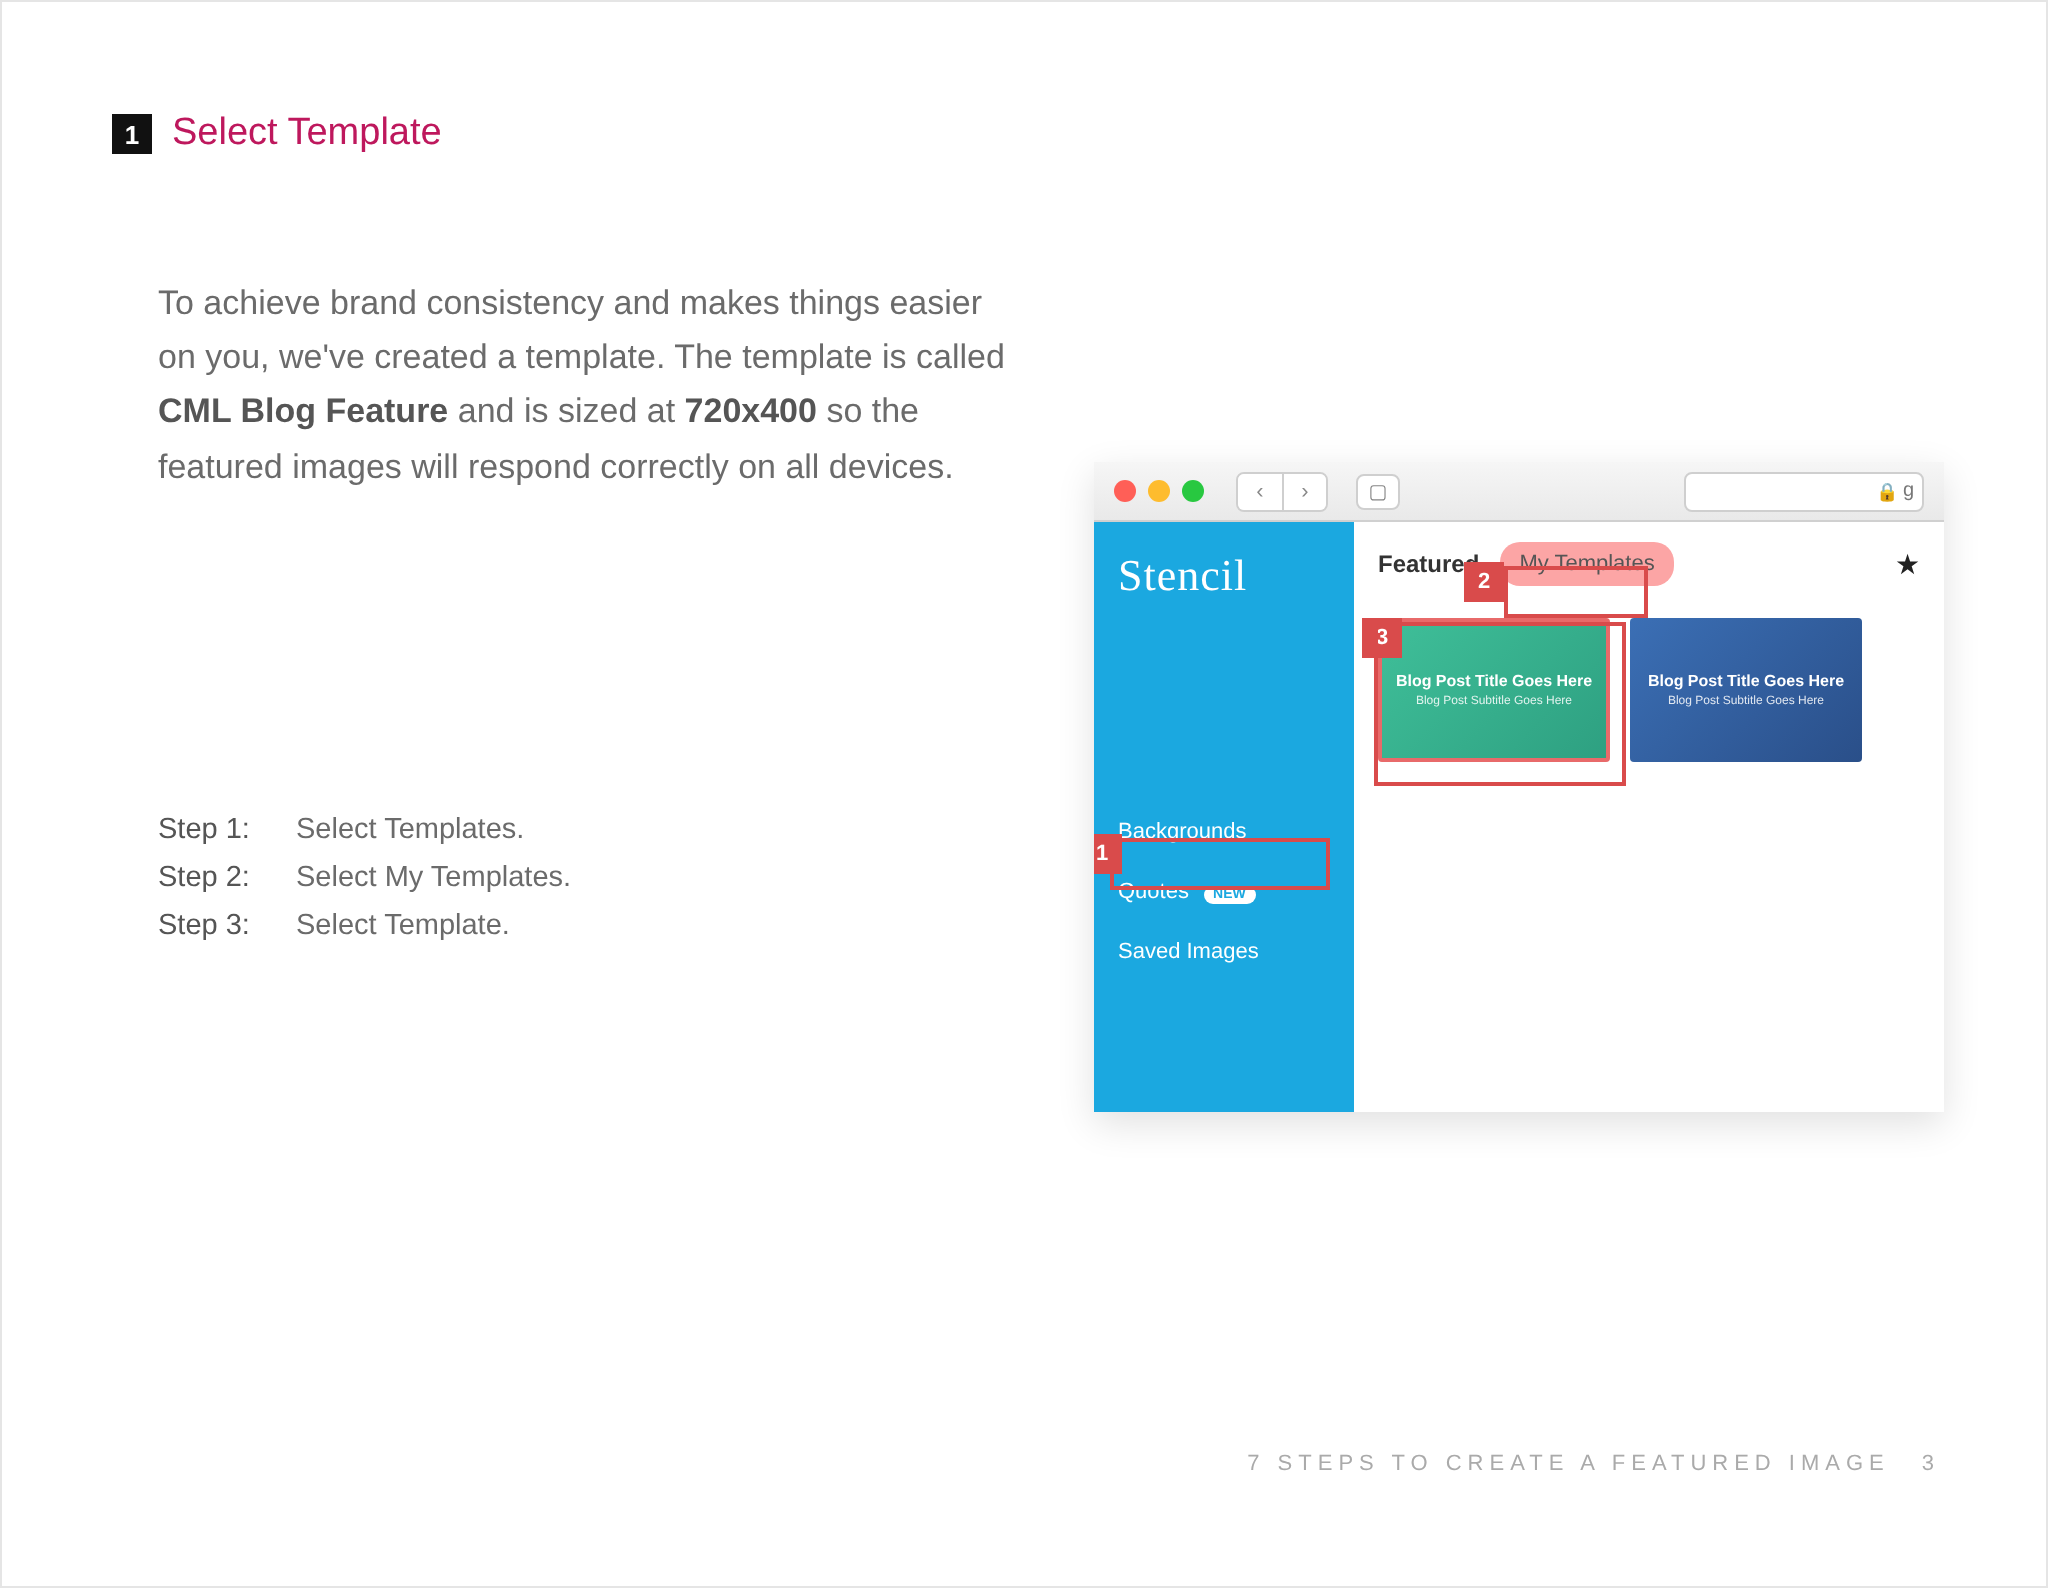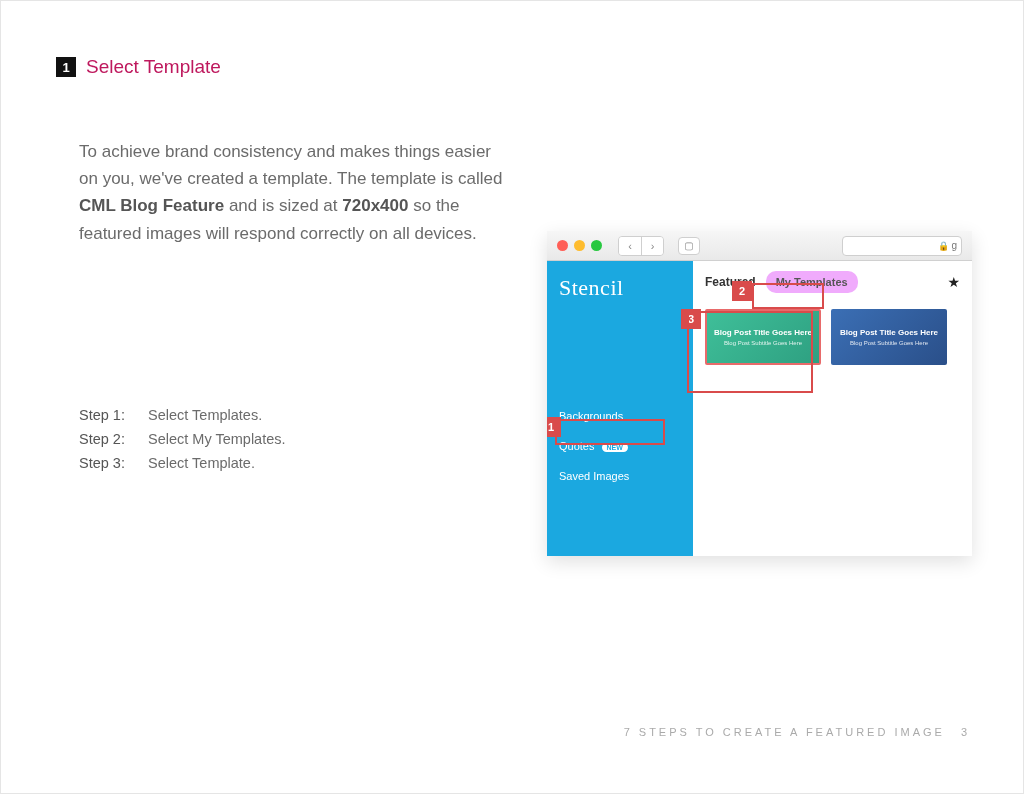--- a/index.html
+++ b/index.html
@@ -79,21 +79,21 @@
     border: 1px solid #cfcfcf;
     border-radius: 4px;
     background: #fff;
     display:flex; align-items:center; justify-content:flex-end;
     padding: 0 4px;
     font-size: 10px; color: #777;
   }
   .lock-glyph { font-size: 9px; margin-right: 2px; }
   .app-body { display: flex; height: calc(100% - 30px); }
   .sidebar {
-    width: 146px;
+    width: 130px;
     background: #1ba8e0;
     color: #fff;
     padding: 14px 0 0 0;
     position: relative;
   }
   .app-logo {
     font-family: "Brush Script MT", cursive;
     font-size: 22px;
     font-weight: 500;
     letter-spacing: 0.5px;
@@ -101,28 +101,27 @@
   }
   .nav-items { margin-top: 100px; font-size: 11px; }
   .nav-item { padding: 9px 12px; cursor: pointer; }
   .nav-item.active { background: rgba(255,255,255,0.15); border-radius: 3px; margin: 0 4px; padding-left: 8px; }
   .pill-new { display:inline-block; font-size:7px; background:#fff; color:#1ba8e0; border-radius:7px; padding:1px 5px; margin-left:4px; font-weight:700;}
   .main-area { flex: 1; background: #fff; position: relative; padding: 10px 12px; }
   .tab-row { display: flex; align-items: center; gap: 10px; }
   .tab-featured { font-size: 12px; font-weight:700; color:#333; }
   .tab-my {
     font-size: 11px; color:#555;
-    background: #f0abfc; border-radius: 10px;
+    background: #fca5a5; border-radius: 10px;
     padding: 5px 10px;
-    font-weight: bold;
   }
   .star-glyph { margin-left: auto; font-size: 14px; color:#222; }
   .thumb-row { display:flex; gap:10px; margin-top: 16px; }
   .thumb {
-    width: 116px; height: 56px; border-radius: 2px;
+    width: 116px; height: 72px; border-radius: 2px;
     display:flex; flex-direction:column; align-items:center; justify-content:center;
     padding: 6px;
   }
   .thumb-green { background: linear-gradient(135deg,#3fbf99,#2ea081); border:2px solid #e86a6a; }
   .thumb-blue  { background: linear-gradient(135deg,#3b6fb5,#2a4f89); }
   .thumb-title { color:#fff; font-size:8px; font-weight:700; }
   .thumb-sub   { color:#fff; font-size:6px; opacity:.85; margin-top:3px; }
   
   .callout-num {
     position: absolute;

